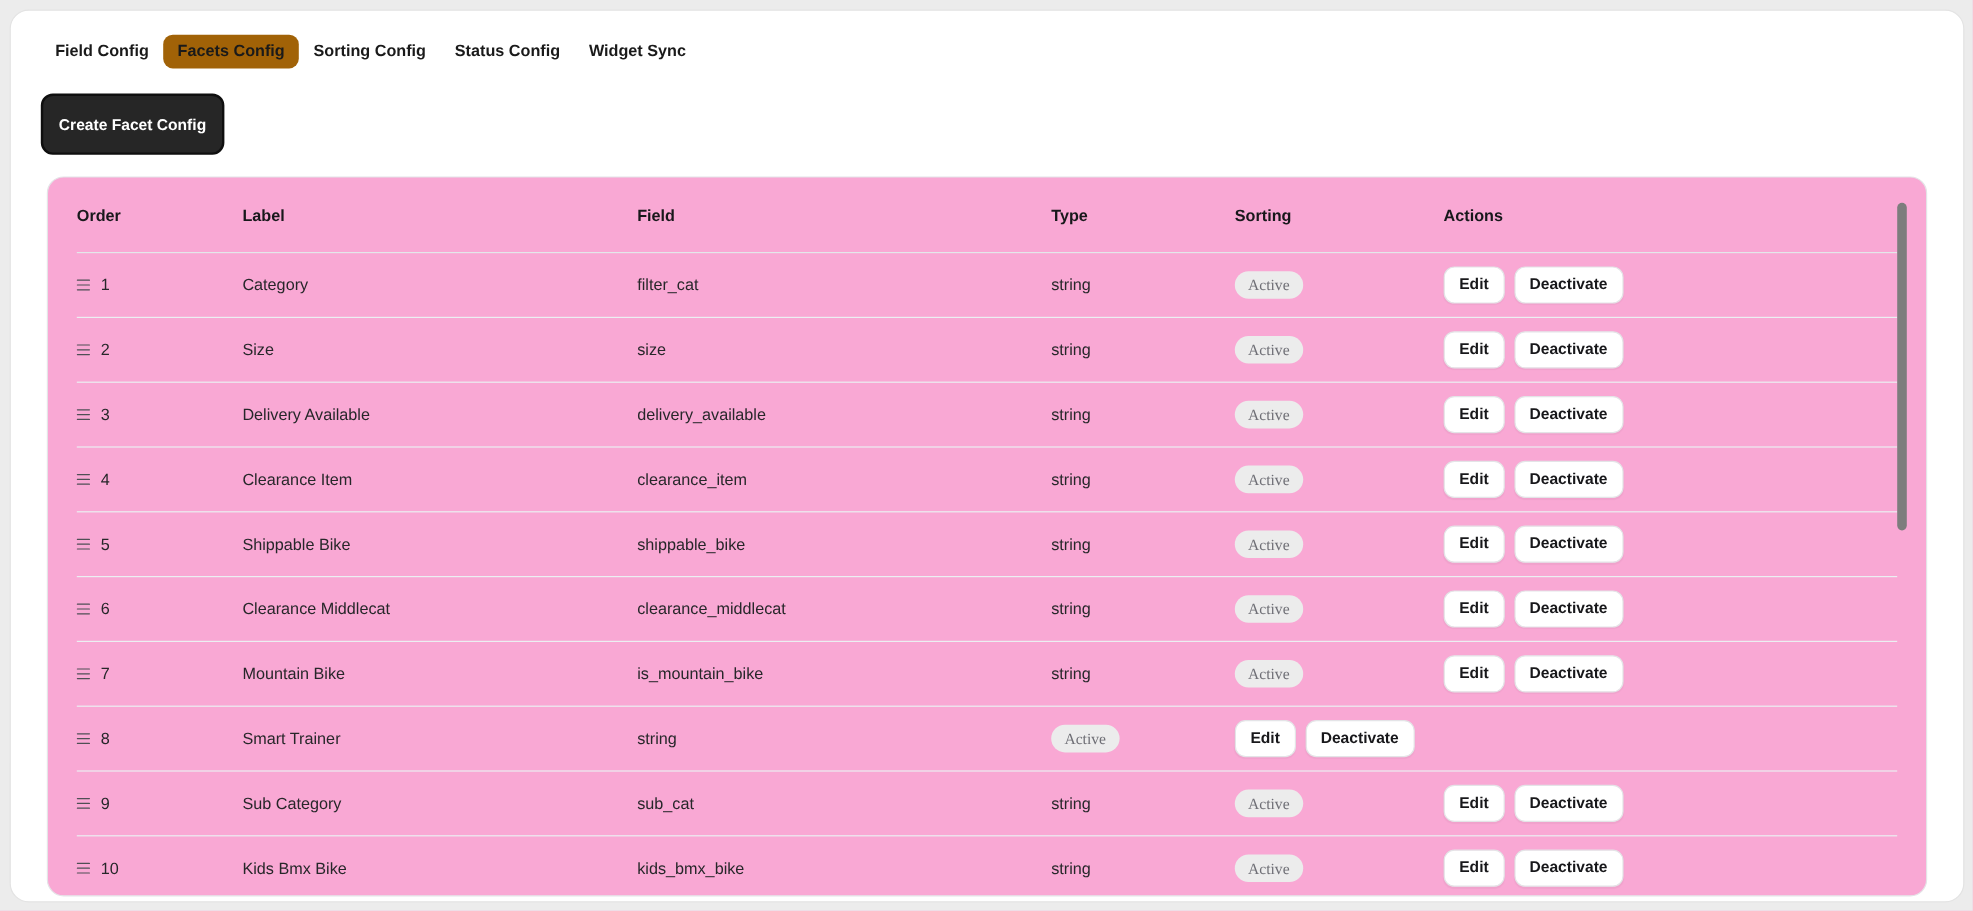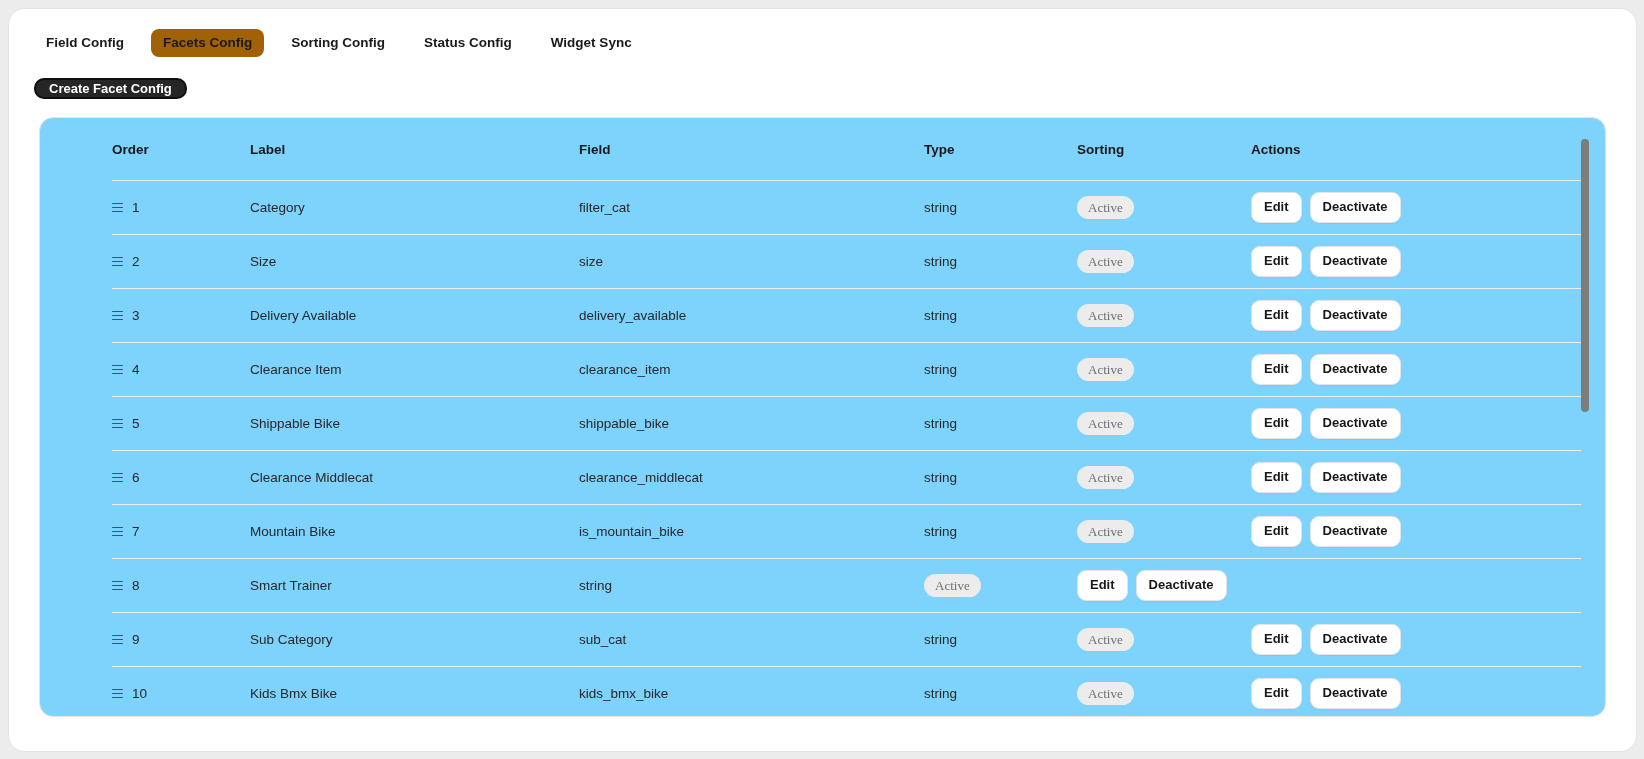--- a/index.html
+++ b/index.html
@@ -14,53 +14,52 @@
     position:absolute;left:8px;top:8px;
     width:1629px;height:744px;
     background:#ffffff;
     border:1px solid #e3e3e3;
     border-radius:16px;
     box-sizing:border-box;
     padding:20px 0 0 25px;
     overflow:hidden;
   }
   
-  .tabbar{display:flex;align-items:flex-end;gap:15px;}
+  .tabbar{display:flex;align-items:flex-end;gap:0;}
   .tab{
     padding:7px 12px;
     font-size:13.5px;font-weight:700;color:#1a1a1a;
     border-radius:8px;white-space:nowrap;cursor:pointer;
     line-height:1;
   }
   .tab.active{background:#a16207;}
   
   .create-btn{
     display:inline-block;
     margin-top:21px;
     background:#262626;
     color:#ffffff;
     border:2px solid #0f0f0f;
     border-radius:10px;
-    padding:1px 13px;
+    padding:16px 13px;
     font-size:13px;font-weight:700;
     line-height:1.2;
     cursor:pointer;
     font-family:"Liberation Sans", sans-serif;
   }
   
   .card{
     position:relative;
     margin-top:18px;margin-left:5px;
     width:1567px;height:600px;
-    background:#7dd3fc;
+    background:#f9a8d4;
     border:1px solid #e4e4e7;
     border-radius:14px;
     box-sizing:border-box;
     overflow:hidden;
-    padding-left:48px;
   }
   .table{padding:0 24px;}
   .thead,.trow{
     display:grid;
     grid-template-columns:138px 329px 345px 153px 174px 1fr;
     align-items:center;
   }
   .thead{
     height:62px;
     border-bottom:1px solid #e4e7ea;

